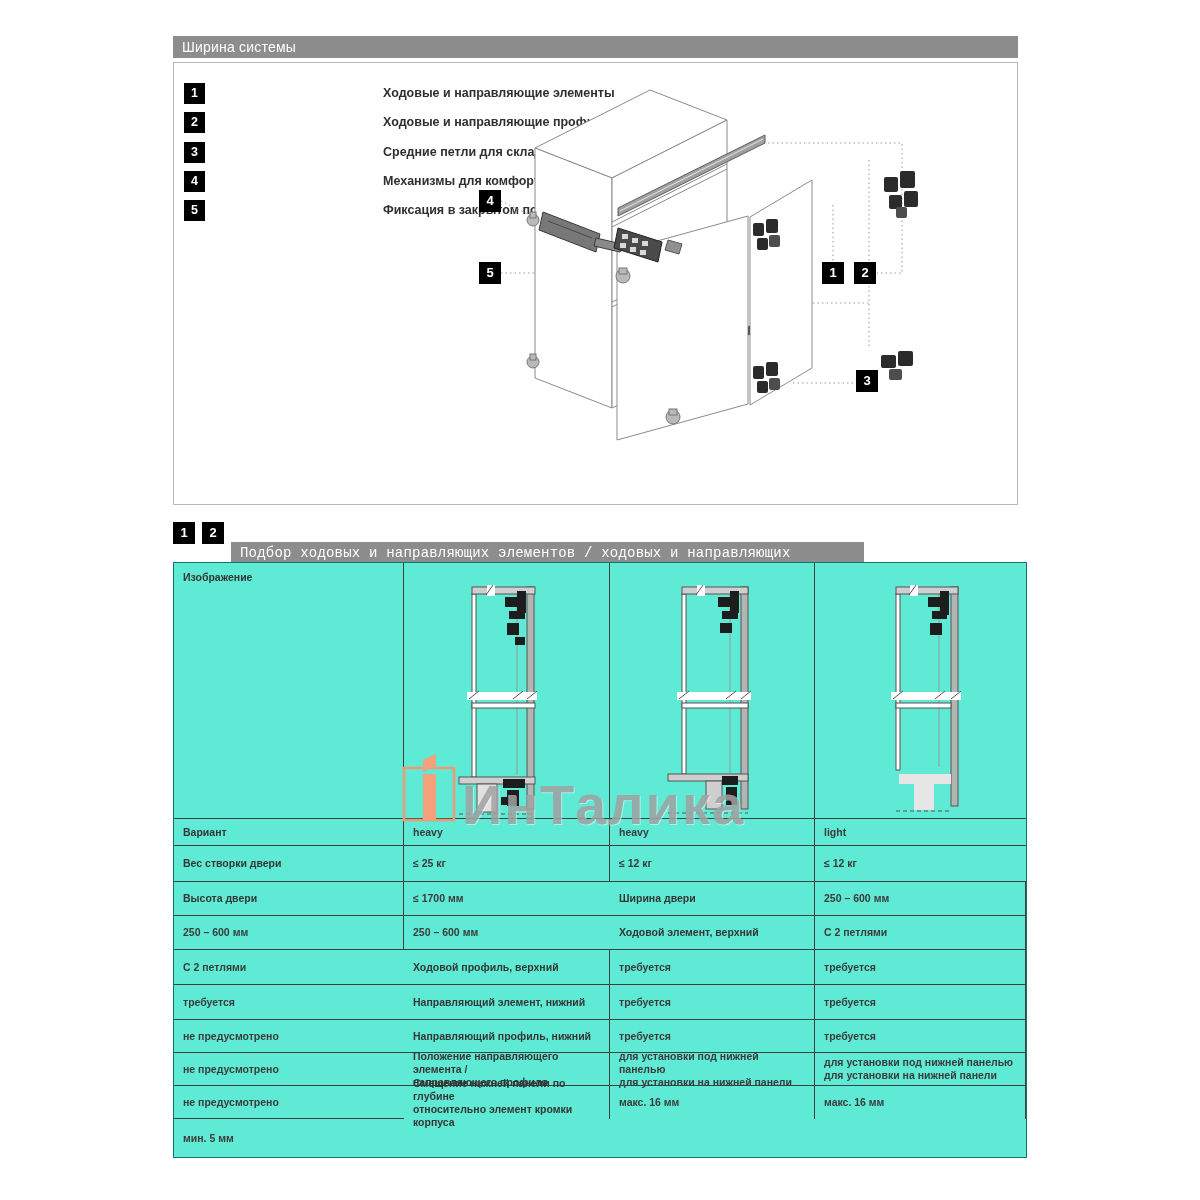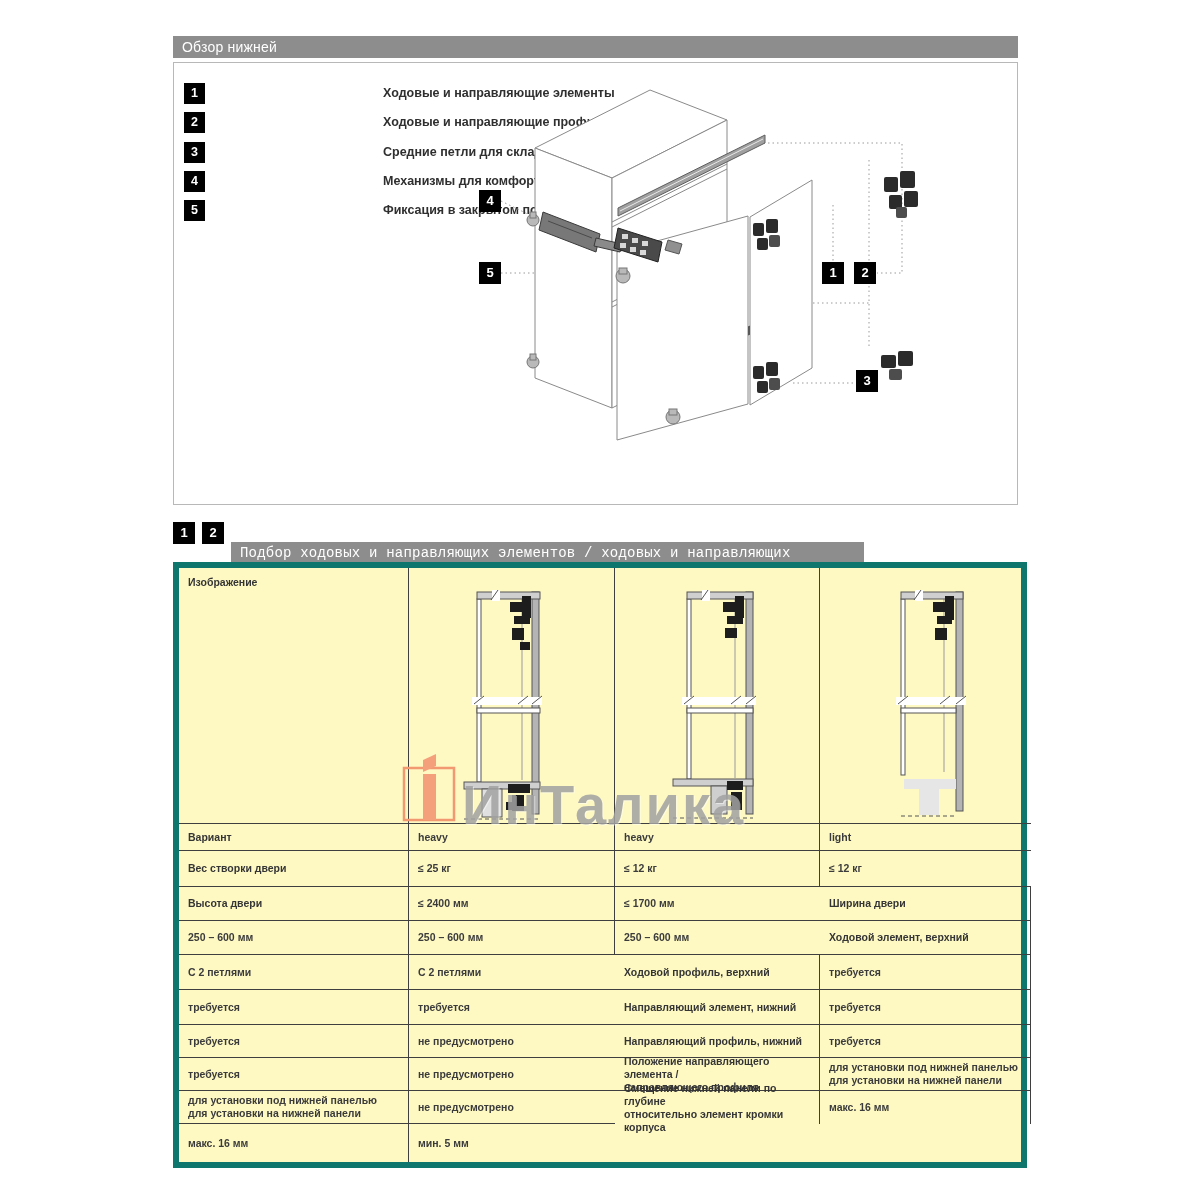--- a/index.html
+++ b/index.html
@@ -14,25 +14,25 @@
   .obox{position:absolute;left:173px;top:62px;width:845px;height:443px;
         border:1px solid #b8b8b8;box-sizing:border-box;background:#fff;}
   .leg-sq{position:absolute;width:21px;height:21px;background:#000;color:#fff;
           font-size:12.5px;font-weight:bold;text-align:center;line-height:21px;}
   .leg-tx{position:absolute;left:209px;height:21px;line-height:21px;font-size:12.5px;
           font-weight:bold;color:#2f2f2f;white-space:nowrap;}
   .diag{position:absolute;left:470px;top:80px;width:555px;height:420px;}
   .callout{position:absolute;width:22px;height:22px;background:#000;color:#fff;
            font-size:13px;font-weight:bold;text-align:center;line-height:22px;z-index:3;}
   
-  .tbl{position:absolute;left:173px;top:562px;width:854px;border:6px solid #0f766e;
+  .tbl{position:absolute;left:173px;top:562px;width:854px;border:1px solid #0f766e;
        box-sizing:border-box;display:grid;
        grid-template-columns:230px 206px 205px 211px;
        grid-template-rows:256px 27px 36px 34px 34px 35px 35px 33px 33px 33px 38px;
-       background:#fef9c3;z-index:1;}
+       background:#5eead4;z-index:1;}
   .tc{border-right:1px solid #3f3f3f;border-bottom:1px solid #3f3f3f;box-sizing:border-box;
       display:flex;align-items:center;padding:0 6px 0 9px;font-size:10.5px;
       white-space:pre-line;line-height:13px;}
   .tc.lab{font-weight:bold;color:#353535;}
   .tc.val{font-weight:bold;color:#3b3b3b;}
   .tc.c3{border-right:none;}
   .tc.rlast{border-bottom:none;}
   .tc.img{align-items:flex-start;position:relative;padding:0;}
   .tc.img .rowlab{font-weight:bold;font-size:10.5px;padding:8px 0 0 9px;}
   .xsec{position:absolute;top:12px;}
@@ -41,21 +41,21 @@
   .wm-text{position:absolute;left:462px;top:752px;width:360px;height:62px;z-index:4;
            font-size:56px;font-weight:bold;color:#a2a2a2;opacity:.85;letter-spacing:2px;
            line-height:62px;text-shadow:1px 1px 0 rgba(255,255,255,.55);margin-top:22px;}
 </style>
 </head>
 <body>
 
 <div class="page">
 
   <div class="gbar" style="left:173px;top:36px;width:845px;">
-    <span>Обзор нижней</span>
+    <span>Ширина системы</span>
   </div>
 
   <div class="obox">
 
     <div class="leg-sq" style="left:10px;top:20px;">1</div>
     <div class="leg-tx" style="top:20px;">Ходовые и направляющие элементы</div>
     <div class="leg-sq" style="left:10px;top:49px;">2</div>
     <div class="leg-tx" style="top:49px;">Ходовые и направляющие профили</div>
     <div class="leg-sq" style="left:10px;top:79px;">3</div>
     <div class="leg-tx" style="top:79px;">Средние петли для складных дверей</div>
@@ -262,21 +262,20 @@
     <div class="tc val">heavy</div>
     <div class="tc val">heavy</div>
     <div class="tc val c3">light</div>
 
     <div class="tc lab">Вес створки двери</div>
     <div class="tc val">≤ 25 кг</div>
     <div class="tc val">≤ 12 кг</div>
     <div class="tc val c3">≤ 12 кг</div>
 
     <div class="tc lab">Высота двери</div>
-    <div class="tc val">≤ 2400 мм</div>
     <div class="tc val c3">≤ 1700 мм</div>
 
     <div class="tc lab">Ширина двери</div>
     <div class="tc val">250 – 600 мм</div>
     <div class="tc val">250 – 600 мм</div>
     <div class="tc val c3">250 – 600 мм</div>
 
     <div class="tc lab">Ходовой элемент, верхний</div>
     <div class="tc val">С 2 петлями</div>
     <div class="tc val c3">С 2 петлями</div>

